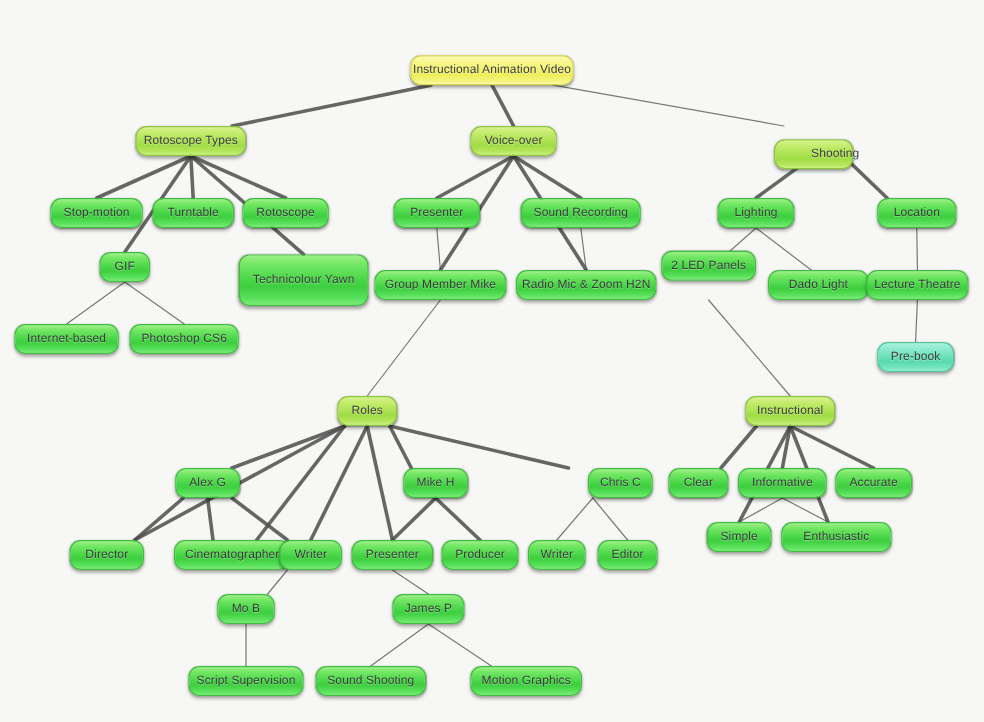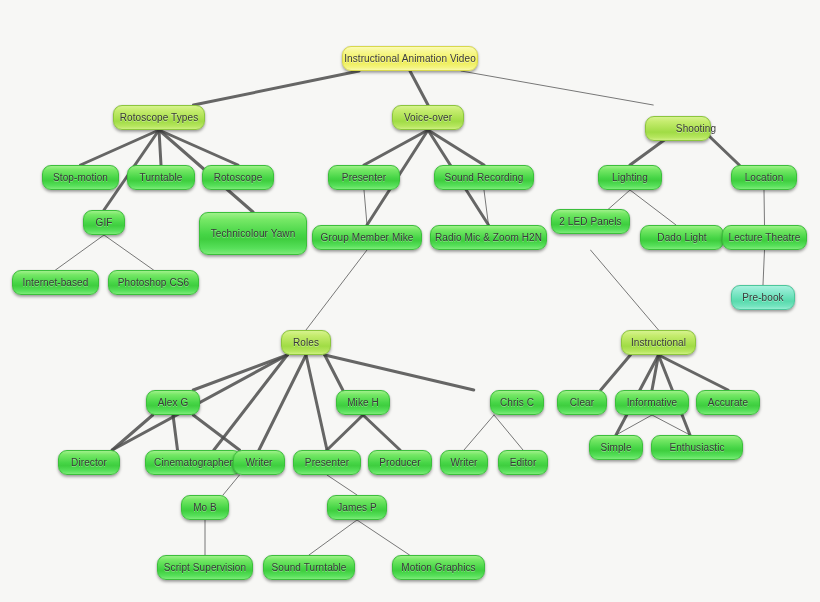--- a/index.html
+++ b/index.html
@@ -152,16 +152,16 @@
       <div class="node green" style="left: 58px; top: 450px; width: 62px; height: 25px;">Director</div>
       <div class="node green" style="left: 145px; top: 450px; width: 97px; height: 25px;">Cinematographer</div>
       <div class="node green" style="left: 233px; top: 450px; width: 52px; height: 25px;">Writer</div>
       <div class="node green" style="left: 293px; top: 450px; width: 68px; height: 25px;">Presenter</div>
       <div class="node green" style="left: 368px; top: 450px; width: 64px; height: 25px;">Producer</div>
       <div class="node green" style="left: 440px; top: 450px; width: 48px; height: 25px;">Writer</div>
       <div class="node green" style="left: 498px; top: 450px; width: 50px; height: 25px;">Editor</div>
       <div class="node green" style="left: 181px; top: 495px; width: 48px; height: 25px;">Mo B</div>
       <div class="node green" style="left: 327px; top: 495px; width: 60px; height: 25px;">James P</div>
       <div class="node green" style="left: 157px; top: 555px; width: 96px; height: 25px;">Script Supervision</div>
-      <div class="node green" style="left: 263px; top: 555px; width: 92px; height: 25px;">Sound Turntable</div>
+      <div class="node green" style="left: 263px; top: 555px; width: 92px; height: 25px;">Sound Shooting</div>
       <div class="node green" style="left: 363px; top: 555px; width: 93px; height: 25px; margin-left: 29px;">Motion Graphics</div>
     </div>
 </div>
 
 </body></html>

